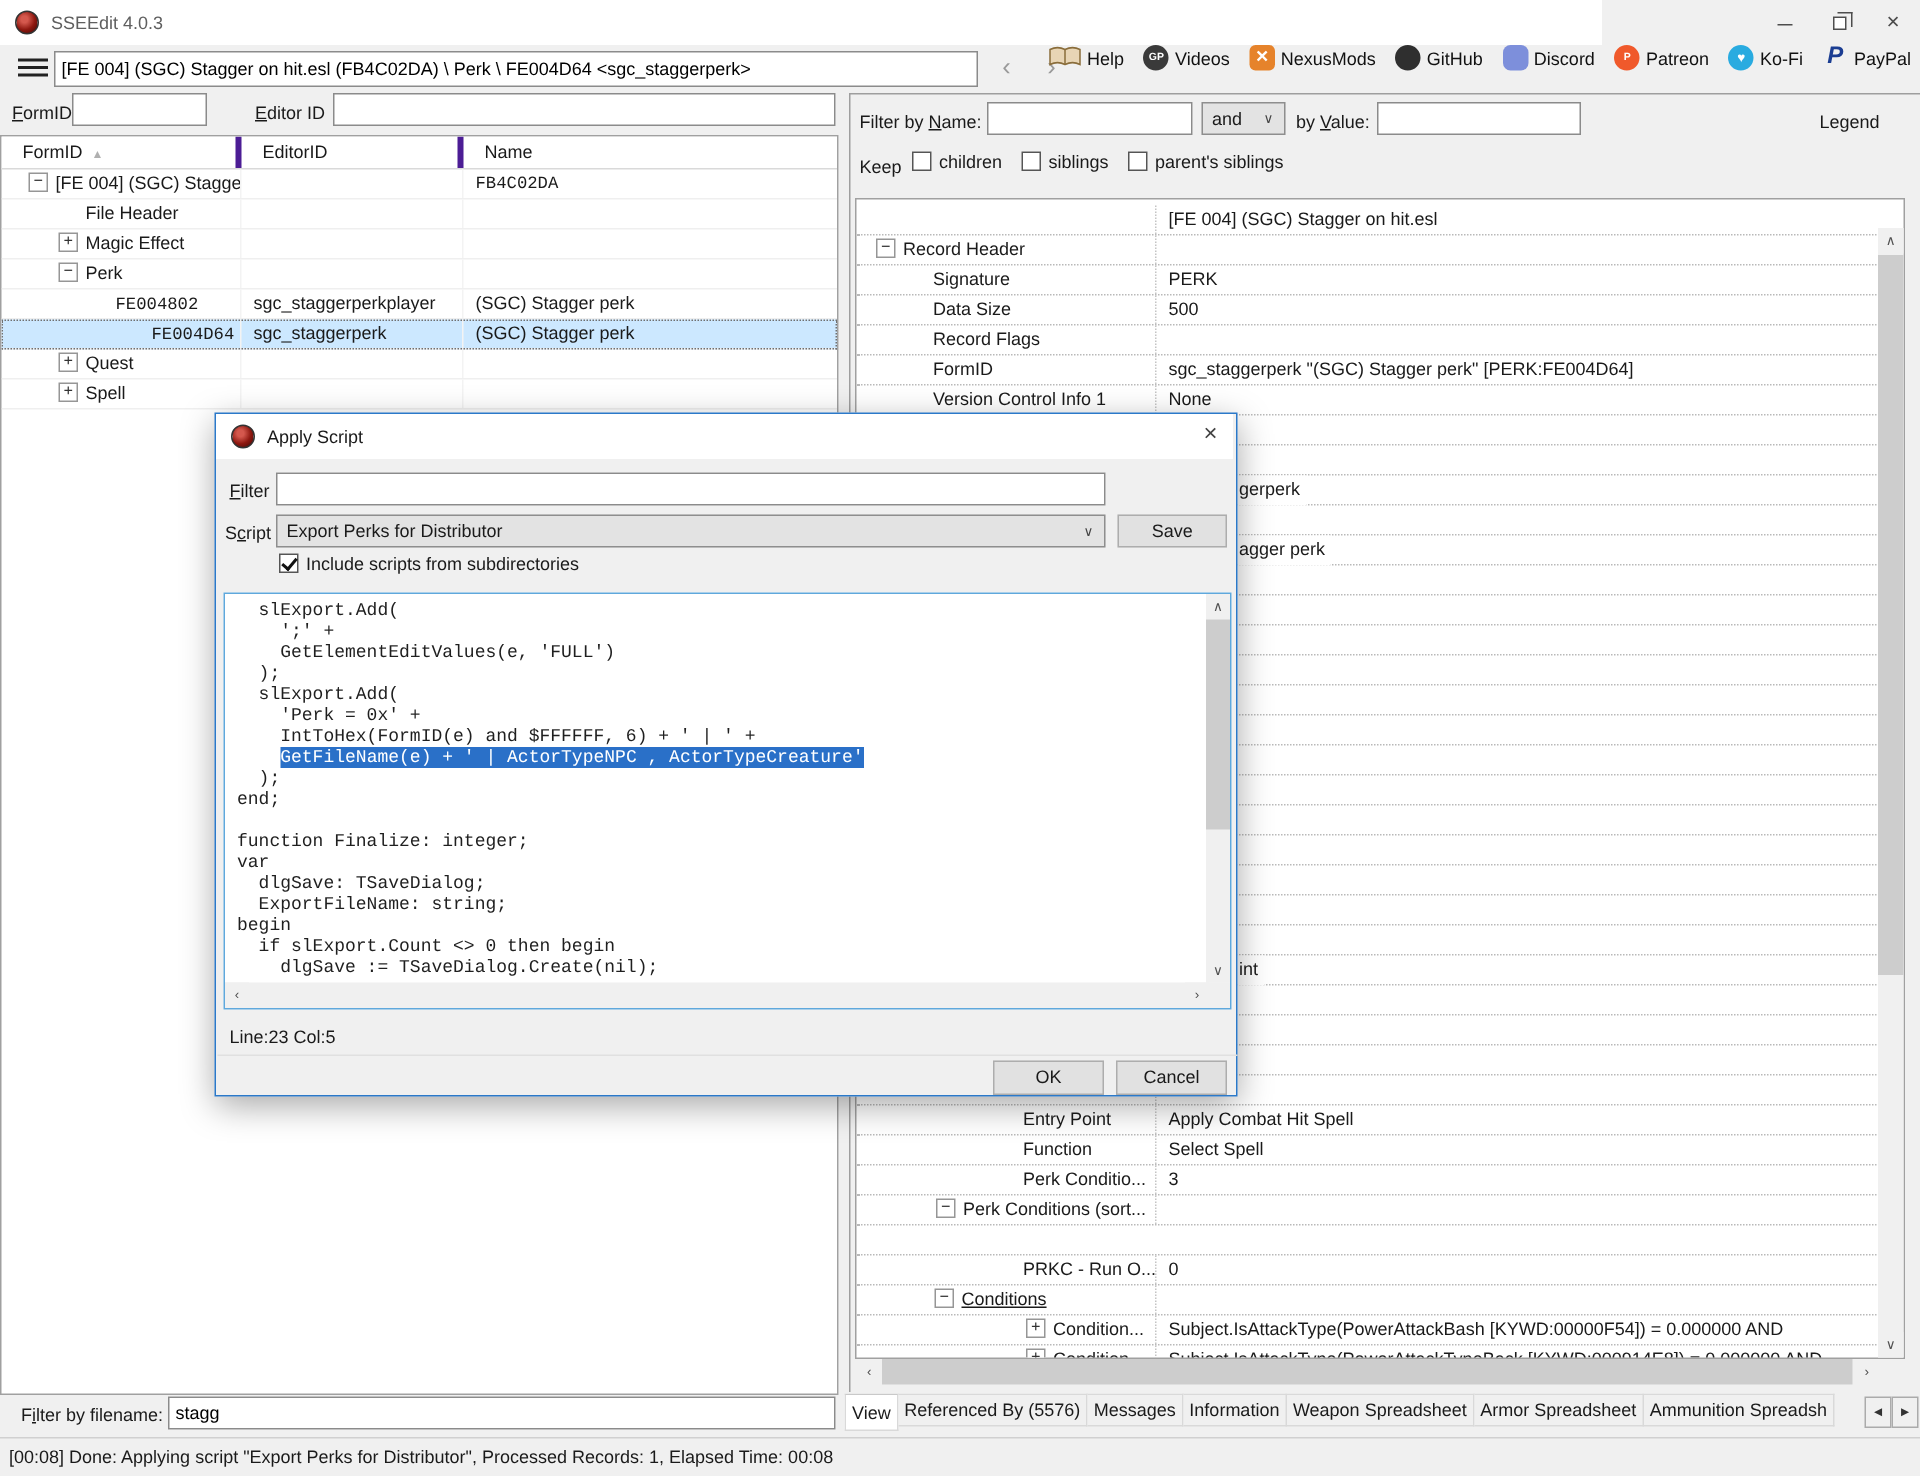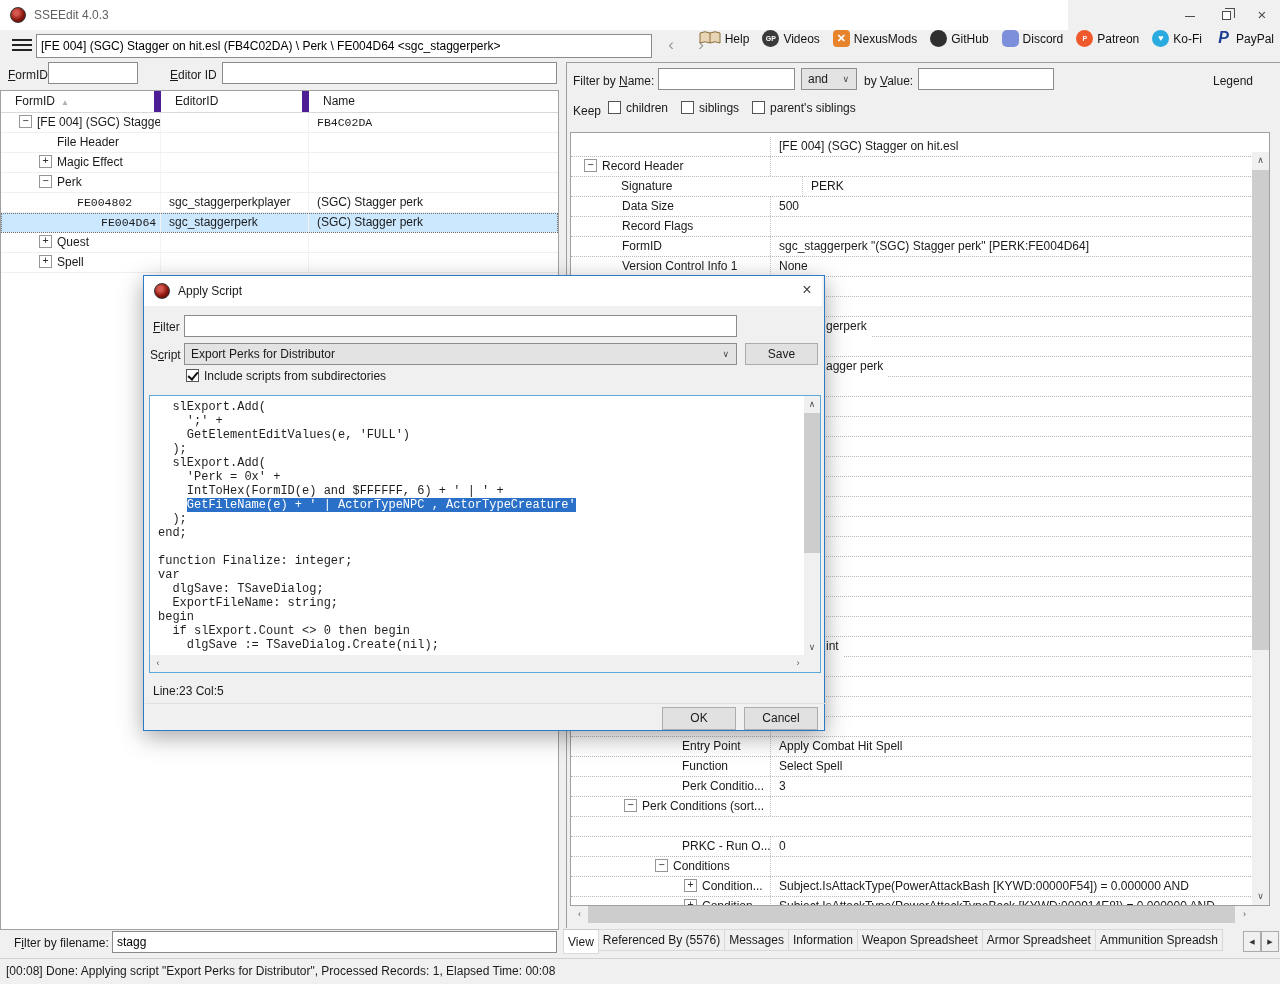--- a/index.html
+++ b/index.html
@@ -40,21 +40,21 @@
   radial-gradient(circle at 35% 45%,#fff 0 1.6px,transparent 2px),
   radial-gradient(circle at 65% 45%,#fff 0 1.6px,transparent 2px),#7d8fdb}
 .tb-ico.kofi-icon{font-size:9px}
 .tb-ico.paypal-icon{background:transparent!important;color:#1b3d92;font-size:16px;font-style:italic;line-height:15px}
 .tb-lbl{color:#111}
 
 
 .fld-label{height:16px;line-height:16px}
 .leftbox{left:0;top:90px;width:559px;height:840px;background:#fff;border:1px solid #a0a0a0;overflow:hidden}
 .thead{display:flex;height:22px;line-height:21px;border-bottom:1px solid #d9d9d9;background:#fff}
-.thcell{overflow:hidden;white-space:nowrap;border-right:7px solid #4c1d95;padding-left:14px}
+.thcell{overflow:hidden;white-space:nowrap;border-right:4px solid #4c1d95;padding-left:14px}
 .sorticon{font-size:8px;color:#b0b0b0;margin-left:6px}
 .trow{display:flex;height:20px;line-height:19px;white-space:nowrap;border-bottom:1px solid #efefef;cursor:default}
 .tcell{overflow:hidden;white-space:nowrap}
 .c-formid{width:160px;border-right:1px solid #f3f3f3}
 .c-editorid{width:148px;border-right:1px solid #f3f3f3;padding-left:8px}
 .c-name{flex:1;padding-left:8px}
 .sel-row{background:#cce8ff;outline:1px dotted #707070;outline-offset:-1px}
 .expander{display:inline-block;width:13px;height:13px;line-height:10px;text-align:center;
   border:1px solid #969696;background:#fff;font-size:10px;color:#333;vertical-align:middle;
   margin-right:5px;margin-top:-2px;font-family:"DejaVu Sans Mono",monospace}
@@ -255,21 +255,21 @@
     <div class="rec-rows">
         <div class="rrow">
           <div class="rlabel" style="padding-left: 13px;"><span></span></div>
           <div class="rvalue">[FE 004] (SGC) Stagger on hit.esl</div>
         </div>
         <div class="rrow">
           <div class="rlabel" style="padding-left: 13px;"><span class="expander">−</span><span>Record Header</span></div>
           <div class="rvalue"></div>
         </div>
         <div class="rrow">
-          <div class="rlabel" style=" margin-left: 32px;"><span class="expander-space"></span><span>Signature</span></div>
+          <div class="rlabel" style="padding-left: 33px;"><span class="expander-space"></span><span>Signature</span></div>
           <div class="rvalue">PERK</div>
         </div>
         <div class="rrow">
           <div class="rlabel" style="padding-left: 33px;"><span class="expander-space"></span><span>Data Size</span></div>
           <div class="rvalue">500</div>
         </div>
         <div class="rrow">
           <div class="rlabel" style="padding-left: 33px;"><span class="expander-space"></span><span>Record Flags</span></div>
           <div class="rvalue"></div>
         </div>
@@ -391,21 +391,21 @@
         </div>
         <div class="rrow">
           <div class="rlabel" style="padding-left: 73px; margin-top: 45px;"><span class="expander">−</span><span>Perk Condition</span></div>
           <div class="rvalue"></div>
         </div>
         <div class="rrow">
           <div class="rlabel" style="padding-left: 93px;"><span class="expander-space"></span><span>PRKC - Run O...</span></div>
           <div class="rvalue">0</div>
         </div>
         <div class="rrow">
-          <div class="rlabel" style="padding-left: 84px;"><span class="expander">−</span><span>Conditions</span></div>
+          <div class="rlabel" style="padding-left: 52px; text-decoration: underline;"><span class="expander">−</span><span>Conditions</span></div>
           <div class="rvalue"></div>
         </div>
         <div class="rrow">
           <div class="rlabel" style="padding-left: 113px;"><span class="expander">+</span><span>Condition...</span></div>
           <div class="rvalue">Subject.IsAttackType(PowerAttackBash [KYWD:00000F54]) = 0.000000 AND</div>
         </div>
         <div class="rrow">
           <div class="rlabel" style="padding-left: 113px;"><span class="expander">+</span><span>Condition</span></div>
           <div class="rvalue">Subject.IsAttackType(PowerAttackTypeBack [KYWD:000914E8]) = 0.000000 AND</div>
         </div>

